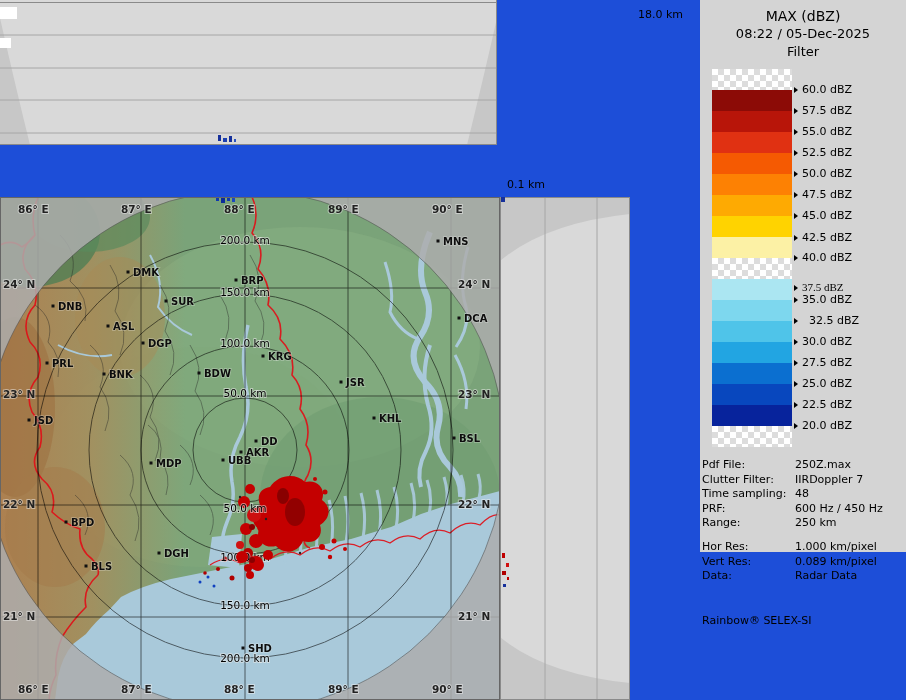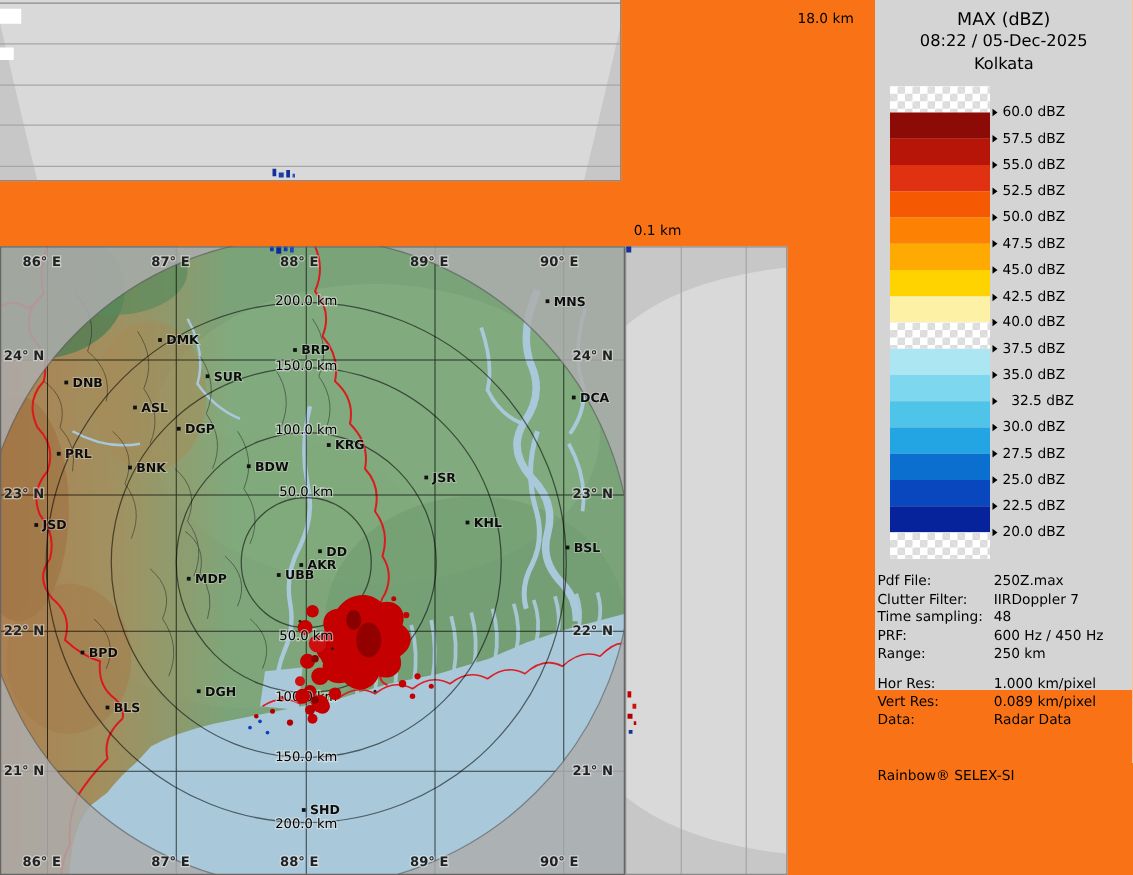--- a/index.html
+++ b/index.html
@@ -1,16 +1,16 @@
 <!DOCTYPE html>
 <html><head>
 <meta charset="utf-8">
 <style>
   html,body{margin:0;padding:0;background:#fff;}
-  #app{position:relative;width:906px;height:700px;overflow:hidden;background:#f97316;
+  #app{position:relative;width:906px;height:700px;overflow:hidden;background:#1d4ed8;
        font-family:"DejaVu Sans","Liberation Sans",sans-serif;color:#000;}
   .panel{position:absolute;}
   #top-panel{left:0;top:0;width:497px;height:145px;}
   #side-panel{left:500px;top:197px;width:130px;height:503px;}
   #map{left:0;top:197px;width:500px;height:503px;}
   .axis-label{position:absolute;font-size:11px;color:#000;white-space:nowrap;}
   #label-18km{left:638px;top:8px;}
   #label-01km{left:507px;top:178px;}
 
   
@@ -333,21 +333,21 @@
         <rect x="3" y="387" width="3" height="3" fill="#16309b"></rect>
         <rect x="1" y="0" width="4" height="5" fill="#16309b"></rect>
       </g>
     </svg>
   </div>
 
   <div id="legend" class="panel">
     <div class="legend-header">
       <div class="legend-title">MAX (dBZ)</div>
       <div class="legend-line">08:22 / 05-Dec-2025</div>
-      <div class="legend-line">Kolkata</div>
+      <div class="legend-line">Filter</div>
     </div>
     <div id="colorbar">
         <div class="cb-block checker"></div>
         <div class="cb-block" style="background: rgb(140, 11, 6);"></div>
         <div class="cb-block" style="background: rgb(184, 21, 9);"></div>
         <div class="cb-block" style="background: rgb(224, 49, 18);"></div>
         <div class="cb-block" style="background: rgb(245, 90, 2);"></div>
         <div class="cb-block" style="background: rgb(253, 129, 3);"></div>
         <div class="cb-block" style="background: rgb(254, 170, 2);"></div>
         <div class="cb-block" style="background: rgb(255, 211, 0);"></div>
@@ -392,21 +392,21 @@
           <span>45.0 dBZ</span>
         </div>
         <div class="cb-label" style="top: 162px;">
           <span class="cb-arrow"></span>
           <span>42.5 dBZ</span>
         </div>
         <div class="cb-label" style="top: 182px;">
           <span class="cb-arrow"></span>
           <span>40.0 dBZ</span>
         </div>
-        <div class="cb-label" style="top: 203px;">
+        <div class="cb-label" style="top: 212px; font-family: Liberation Serif, serif;">
           <span class="cb-arrow"></span>
           <span>37.5 dBZ</span>
         </div>
         <div class="cb-label" style="top: 224px;">
           <span class="cb-arrow"></span>
           <span>35.0 dBZ</span>
         </div>
         <div class="cb-label" style="top: 245px; gap: 7px;">
           <span class="cb-arrow"></span>
           <span>32.5 dBZ</span>

